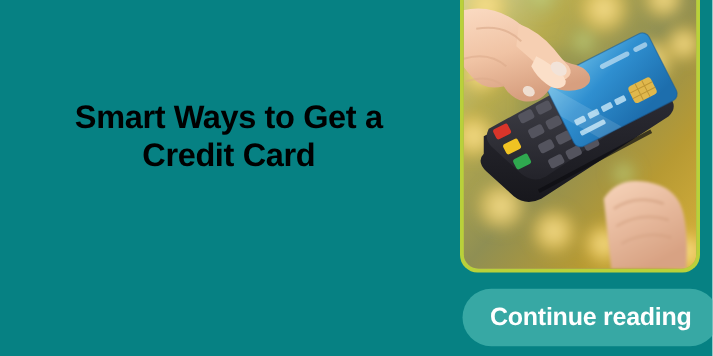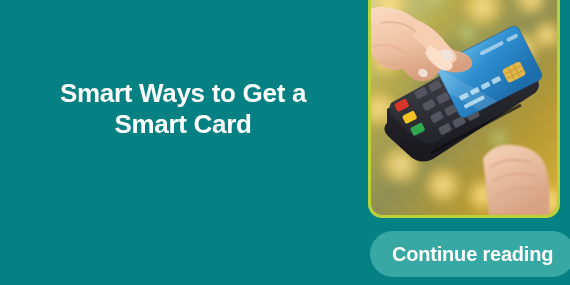--- a/index.html
+++ b/index.html
@@ -16,21 +16,21 @@
     font-family: "Liberation Sans", sans-serif;
   }
 
   
   .headline {
     position: absolute;
     left: 18px;
     top: 78px;
     width: 330px;
     text-align: center;
-    color: #ffffff;
+    color: #000000;
     font-family: "Liberation Sans", sans-serif;
     font-weight: bold;
     font-size: 26px;
     line-height: 31px;
     letter-spacing: -0.3px;
   }
   .headline .l2 { display: block; }
 
   
   .photo-panel {
@@ -79,21 +79,21 @@
     overflow: hidden;
   }
 </style>
 </head>
 <body>
 
 <div id="banner">
 
   <div class="headline">
     <span>Smart Ways to Get a</span>
-    <span class="l2">Smart Card</span>
+    <span class="l2">Credit Card</span>
   </div>
 
   <div class="photo-panel">
     <div class="photo-clip">
       <svg width="186" height="226" viewBox="0 0 186 226" xmlns="http://www.w3.org/2000/svg">
         <defs>
           <linearGradient id="bg" x1="0" y1="0" x2="1" y2="1">
             <stop offset="0" stop-color="#cfd6a0"></stop>
             <stop offset="0.25" stop-color="#b7ab4e"></stop>
             <stop offset="0.5" stop-color="#8f8f53"></stop>

